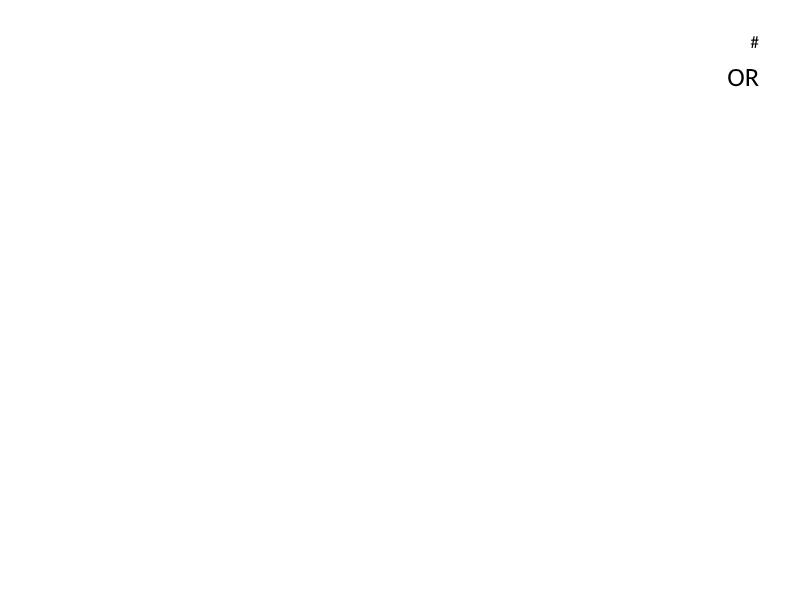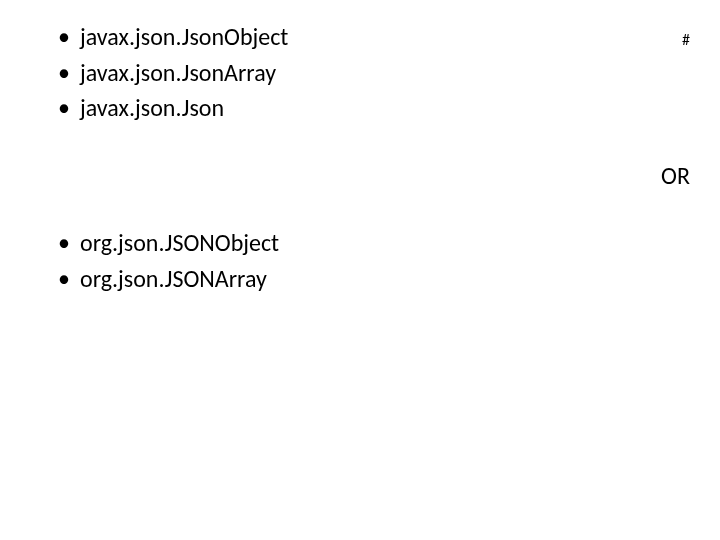--- a/index.html
+++ b/index.html
@@ -63,24 +63,15 @@
       font-size: 24px;
       text-align: right;
     }
   </style>
 </head>
 <body>
 
 <div class="slide">
   <div class="hash">#</div>
   <div class="content">
-    <ul class="bullet-list">
-      <li>javax.json.JsonObject</li>
-      <li>javax.json.JsonArray</li>
-      <li>javax.json.Json</li>
-    </ul>
     <div class="or-text">OR</div>
-    <ul class="bullet-list">
-      <li>org.json.JSONObject</li>
-      <li>org.json.JSONArray</li>
-    </ul>
   </div>
 </div>
 
 </body></html>

